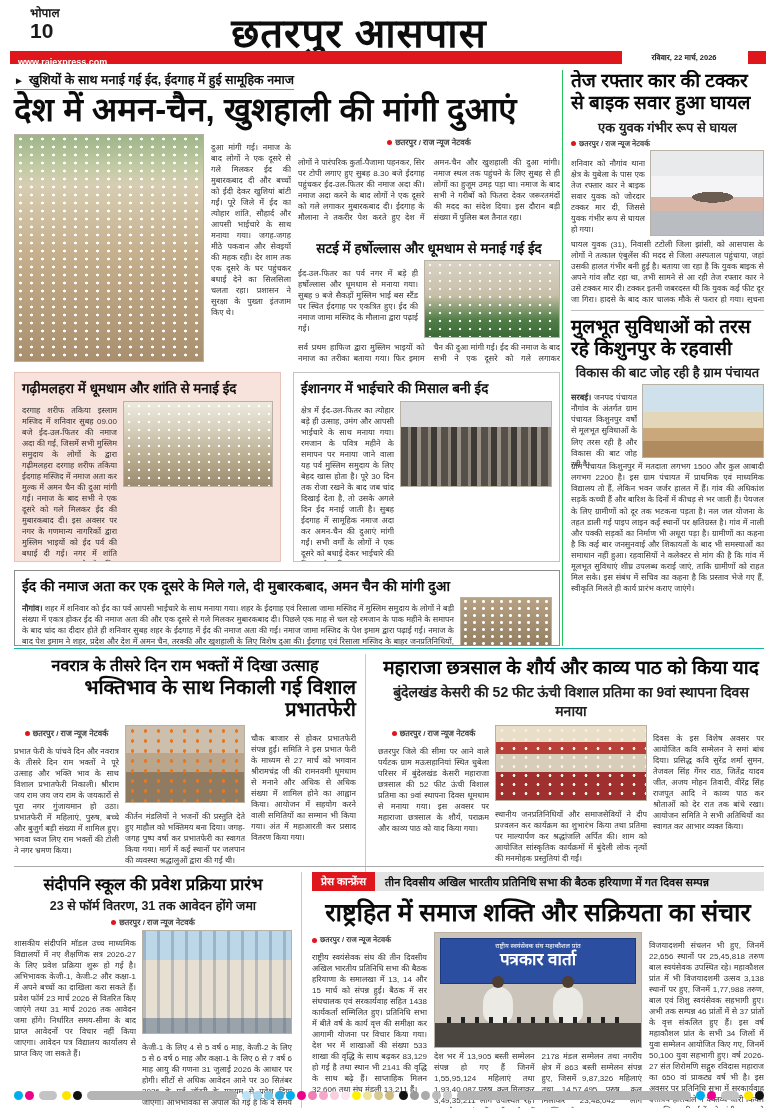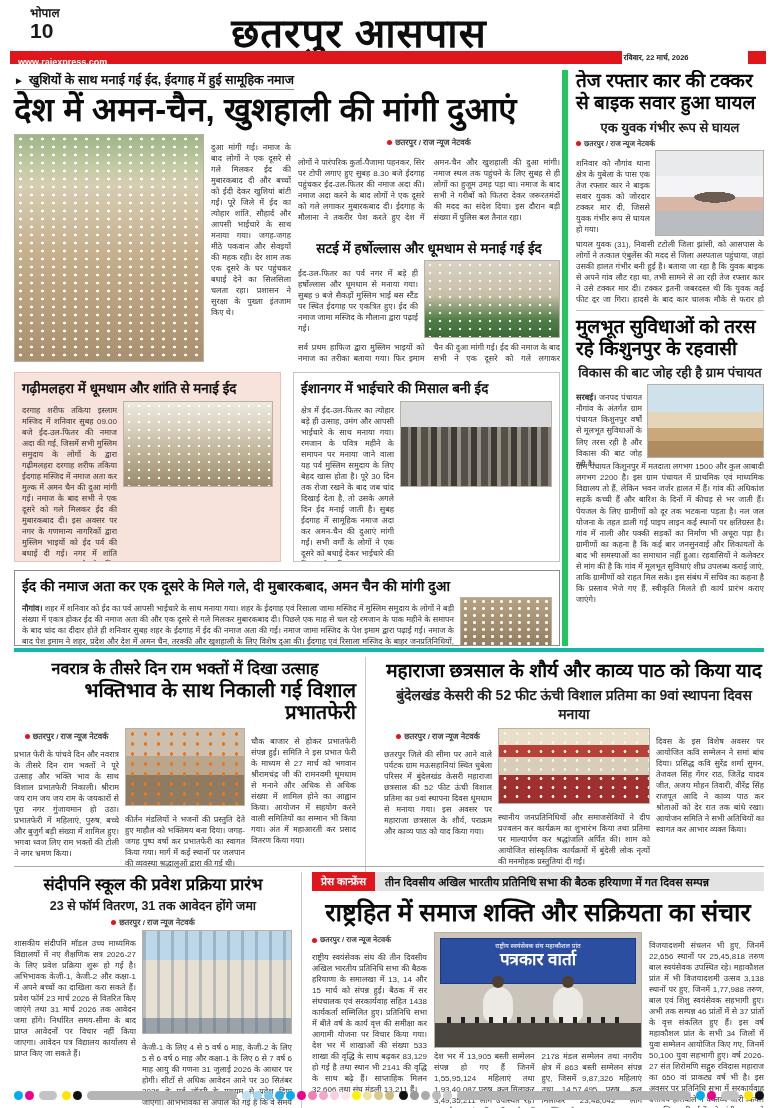--- a/index.html
+++ b/index.html
@@ -12,21 +12,21 @@
   
   .ed-box { position:absolute; left:30px; top:7px; line-height:1.05; }
   .ed-city { font-size:12px; font-weight:bold; }
   .ed-page { font-size:21px; font-weight:bold; }
   .masthead { position:absolute; left:120px; right:180px; top:4px; text-align:center;
     font-size:40px; font-weight:bold; letter-spacing:1px; color:#0d0d0d; }
   .brand { position:absolute; right:16px; top:25px; width:170px; text-align:center;
     font-size:25px; font-weight:bold; color:var(--red); }
   .redbar { position:absolute; left:10px; top:51px; width:612px; height:13px; background:var(--red); }
   .redbar a { color:#fff; font-size:9px; font-weight:bold; text-decoration:none; padding-left:8px; line-height:13px; display:inline-block; }
-  .datebox { position:absolute; left:600px; top:51px; width:112px; height:13px; text-align:center;
+  .datebox { position:absolute; left:628px; top:51px; width:112px; height:13px; text-align:center;
     font-size:7.5px; font-weight:bold; line-height:13px; color:#222; }
   .redsq { position:absolute; right:12px; top:51px; width:18px; height:13px; background:var(--red); }
 
   
   .tiny { font-size:8px; line-height:1.38; text-align:justify; color:#333; overflow:hidden;margin-top:8px; }
   .byline { font-size:8px; font-weight:bold; color:#444; text-align:center; margin:2px 0; }
   .byline .rdot { display:inline-block; width:5px; height:5px; border-radius:50%; background:var(--red); margin-right:3px; vertical-align:middle; }
   .ph { flex-shrink:0; background:#d8d2c4; position:relative; overflow:hidden; border:1px solid #b9b2a4; }
 
   
@@ -84,38 +84,38 @@
   .box .ph { float:right; margin:0 0 4px 6px; }
   .box .ph-gadhi { width:150px; height:86px; }
   .box .ph-ishan { width:152px; height:86px; }
   .naubox { margin-top:8px; border:1px solid #8c8c8c; padding:5px 7px; height:76px; overflow:hidden; background:#fff; }
   .nauhead { font-size:14px; font-weight:bold; color:#111; margin-bottom:2px; }
   .naubox .ph-naug { float:right; width:92px; height:56px; margin-left:6px; }
   .leadin { font-weight:bold; }
 
   
   .rcol { position:absolute; left:562px; top:70px; width:202px; height:576px;
-    border-left:6px solid #22c55e; padding-left:8px; overflow:hidden; }
+    border-left:1px solid #22c55e; padding-left:8px; overflow:hidden; }
   .rhead { font-size:19px; font-weight:bold; line-height:1.15; color:#0c0c0c; }
   .rsub { font-size:13px; font-weight:bold; color:#222; text-align:center; margin:4px 0 2px; }
   .bylrow { font-size:7.5px; font-weight:bold; color:#444; margin:2px 0; }
   .bylrow .rdot { display:inline-block; width:5px; height:5px; border-radius:50%; background:var(--red); margin-right:3px; vertical-align:middle; }
   .accrow { display:flex; gap:5px; height:86px; }
   .accrow .atext { width:74px; height:86px; }
   .accrow .ph-acc { flex:1; height:86px; }
   .abody { height:64px; margin-top:3px; }
   .rdivider { border-top:1px solid #bdbdbd; margin:7px 0 5px; }
   .krow { display:flex; gap:5px; height:74px; margin-top:3px; }
   .krow .ktext { width:66px; height:74px; }
   .krow .ph-vill { flex:1; height:74px; }
   .kbody { height:158px; margin-top:3px; }
 
   
-  .midband { position:absolute; left:14px; top:648px; width:750px; border-top:4px solid #14b8a6;
-    padding-top:5px; display:flex; gap:18px; }
+  .midband { position:absolute; left:14px; top:648px; width:750px; border-top:1px solid #14b8a6;
+    padding-top:5px; display:flex; gap:12px; }
   .navratri { width:352px; border-right:1px solid #c9c9c9; padding-right:9px; }
   .nk { text-align:center; font-size:16px; font-weight:bold; color:#0c0c0c; }
   .nh { text-align:right; font-size:20px; font-weight:bold; color:#0c0c0c; line-height:1.1; }
   .cols3 { display:flex; gap:6px; height:158px; margin-top:5px; }
   .cols3 .c { flex:1; overflow:hidden; }
   .cols3 .cmid { width:120px; flex:none; }
   .cols3 .ph-feri { width:100%; height:78px; margin-bottom:3px; }
   .cols3 .ph-stage { width:100%; height:76px; margin-bottom:3px; }
   .chhat { flex:1; }
   .ch-h { text-align:center; font-size:19px; font-weight:bold; color:#0c0c0c; }

